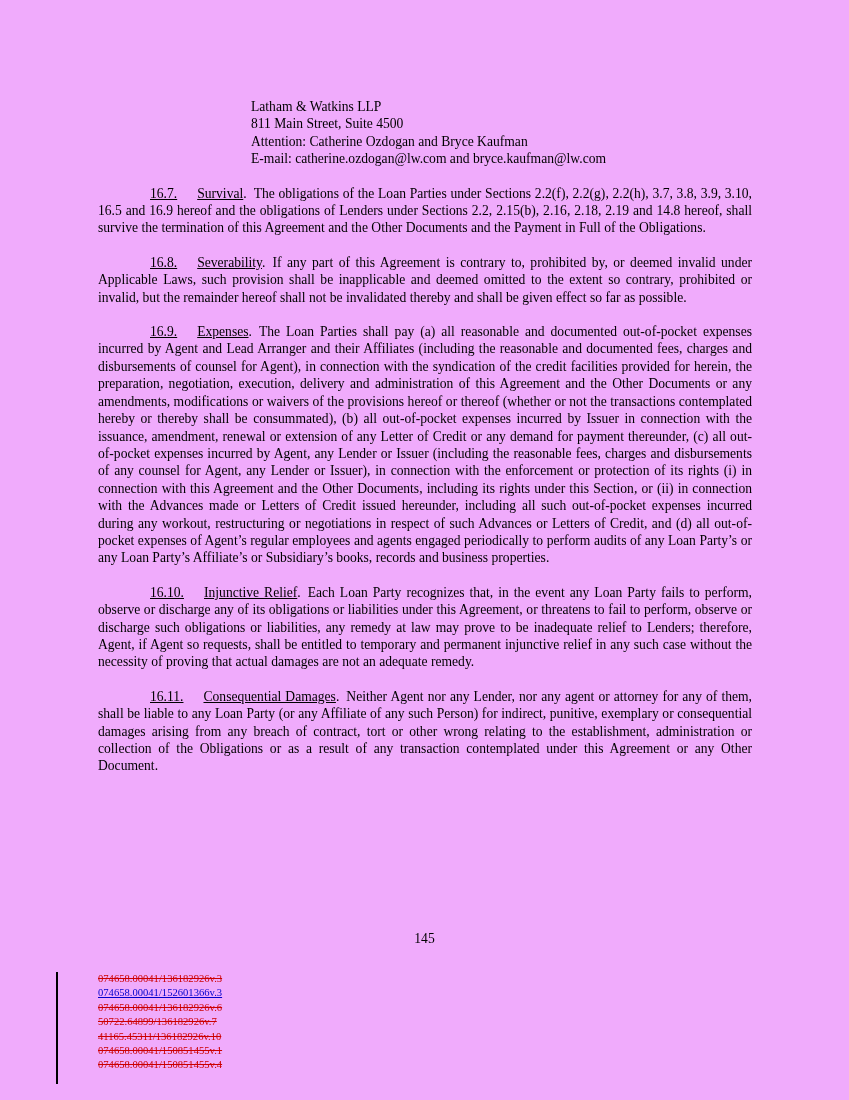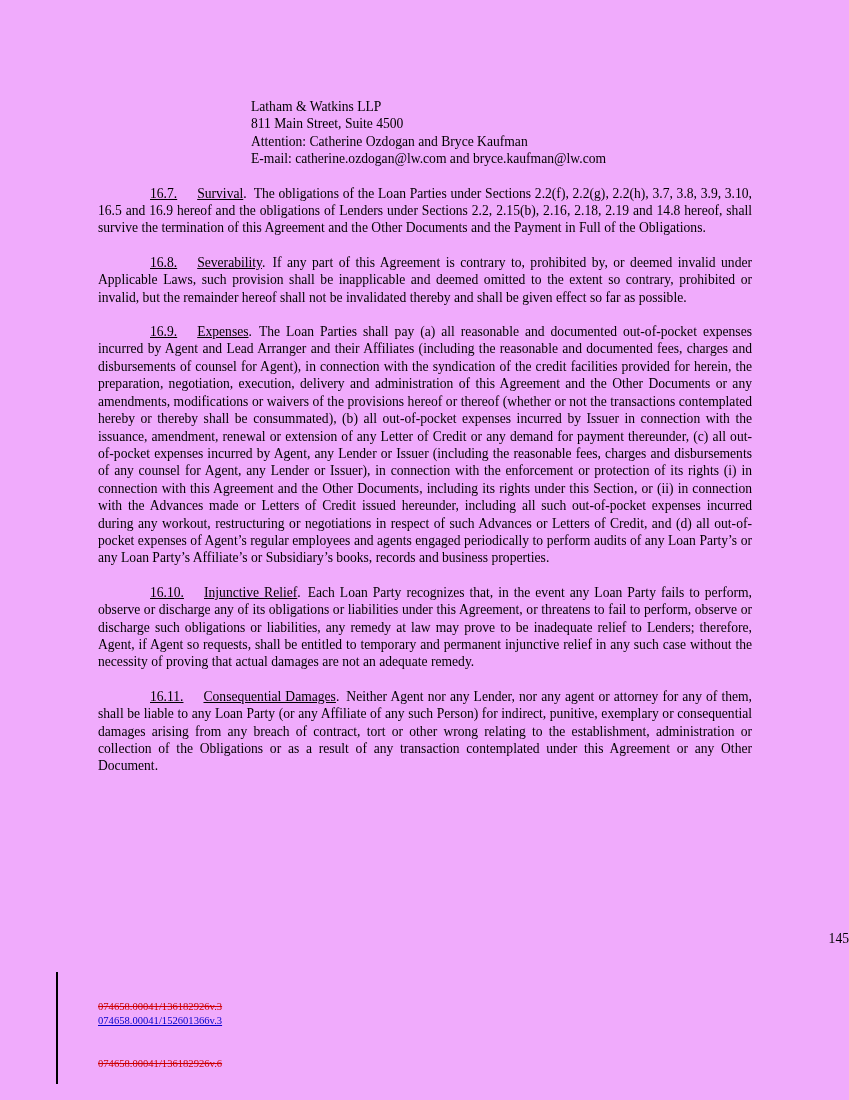--- a/index.html
+++ b/index.html
@@ -32,35 +32,34 @@
   }
   .para:first-of-type { margin-top: 17px; }
   .u { text-decoration: underline; }
   .sec-num { margin-right: 20px; }
   .sec-period { margin-right: 7px; }
   .pagenum {
     position: absolute;
     top: 930px;
     left: 0;
     width: 849px;
-    text-align: right;
+    text-align: center;
   }
   .footer {
     position: absolute;
     left: 98px;
     top: 972px;
     font-size: 10.6px;
     line-height: 14.4px;
   }
   .doc-id { white-space: nowrap; }
   .strike-red {
     color: #cc0000;
     text-decoration: line-through;
     text-decoration-color: #cc0000;
-    margin-top: 28px;
   }
   .ins-blue {
     color: #0000cc;
     text-decoration: underline;
     text-decoration-color: #0000cc;
   }
   .change-bar {
     position: absolute;
     left: 56px;
     top: 972px;

